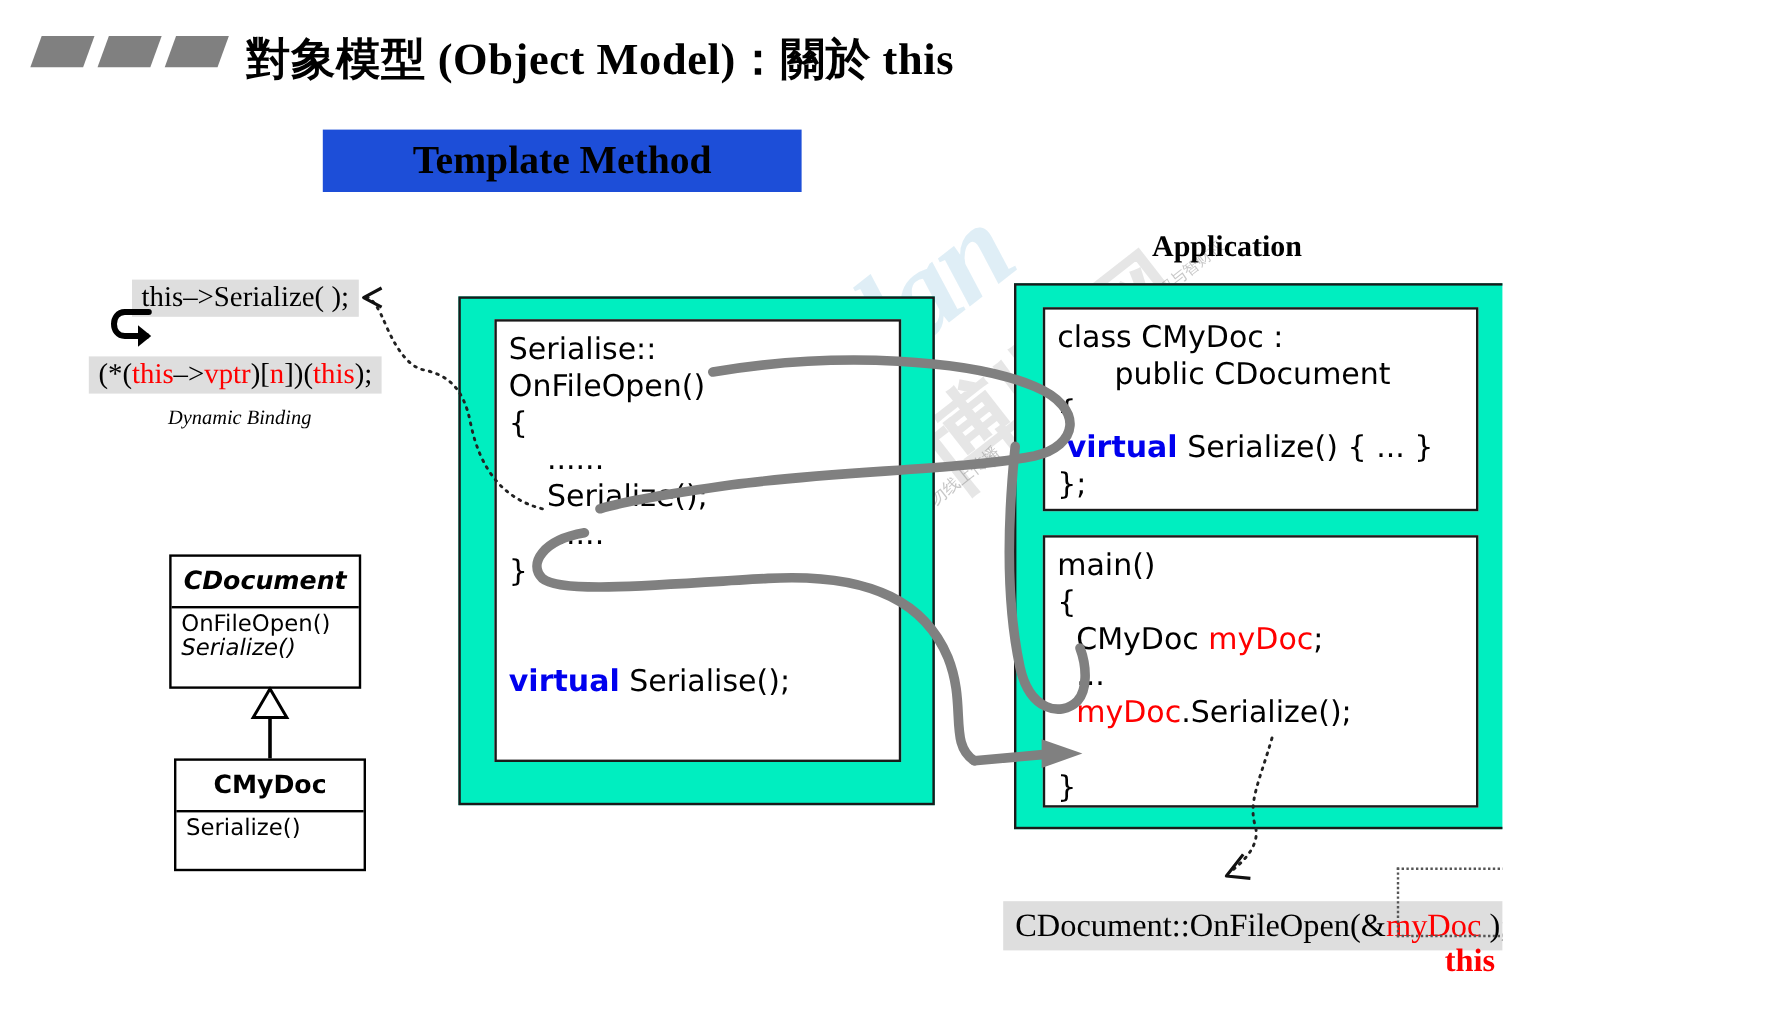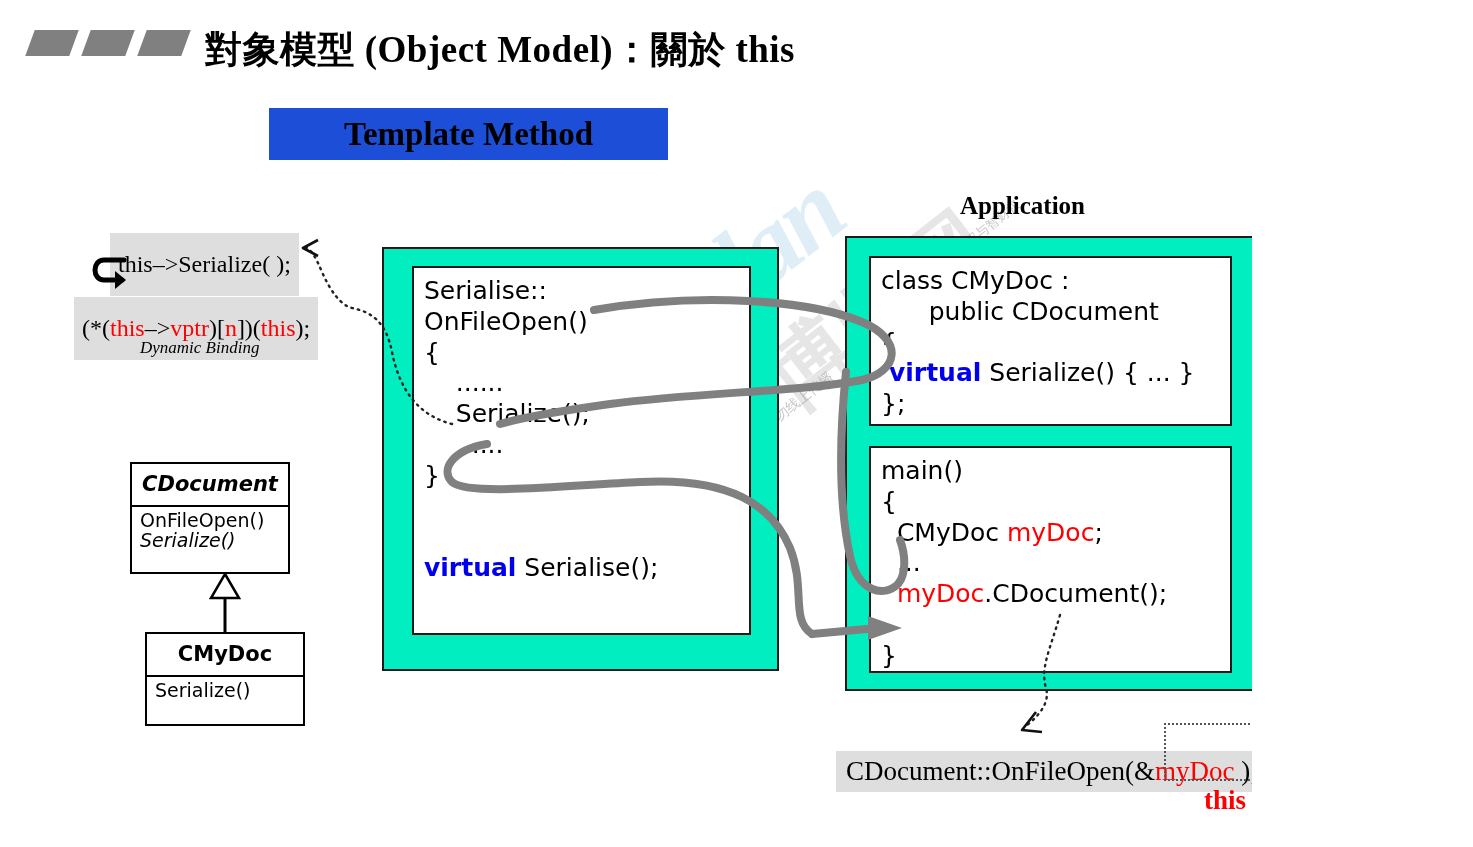--- a/index.html
+++ b/index.html
@@ -121,21 +121,21 @@
   }
 
   
   .ann {
     position: absolute;
     background: #dedede;
     font-family: "Liberation Serif", serif;
     font-size: 24px;
     color: #000000;
     white-space: nowrap;
-    padding: 18px 8px;
+    padding: 2px 8px;
   }
   .ann .red { color: #ff0000; }
   .ann-1 { left: 110px; top: 233px; }
   .ann-2 { left: 74px; top: 297px; }
   .dyn-binding {
     position: absolute;
     left: 140px;
     top: 338px;
     font-family: "Liberation Serif", serif;
     font-style: italic;
@@ -151,21 +151,21 @@
     height: 50px;
   }
 
   
   .uml-box {
     position: absolute;
     border: 2px solid #000000;
     background: #ffffff;
     box-sizing: border-box;
   }
-  .uml-cdoc { left: 130px; top: 462px; width: 160px; height: 112px; }
+  .uml-cdoc { left: 141px; top: 462px; width: 160px; height: 112px; }
   .uml-cmy  { left: 145px; top: 632px; width: 160px; height: 94px; }
   .uml-name {
     text-align: center;
     font-family: "DejaVu Sans", sans-serif;
     font-weight: bold;
     font-size: 21px;
     color: #000000;
     padding: 8px 0 9px 0;
   }
   .uml-name.abstract { font-style: italic; }
@@ -343,21 +343,21 @@
   <div class="code-box app-code1"><span>class CMyDoc :</span>
 <span>      public CDocument</span>
 <span>{</span>
  <span class="kw">virtual</span><span> Serialize() { ... }</span>
 <span>};</span></div>
 
   <div class="code-box app-code2"><span>main()</span>
 <span>{</span>
 <span>  CMyDoc </span><span class="red">myDoc</span><span>;</span>
 <span>  ...</span>
-<span class="red">  myDoc</span><span>.CDocument();</span>
+<span class="red">  myDoc</span><span>.Serialize();</span>
 <span></span>
 <span>}</span></div>
 
   <div class="bottom-ann"><span>CDocument::OnFileOpen(&amp;</span><span class="red">myDoc</span><span> );</span></div>
   <div class="this-box"></div>
   <div class="this-label">this</div>
 
   <div class="page-num">53</div>
 
   <svg class="overlay" viewBox="0 0 1473 847">

